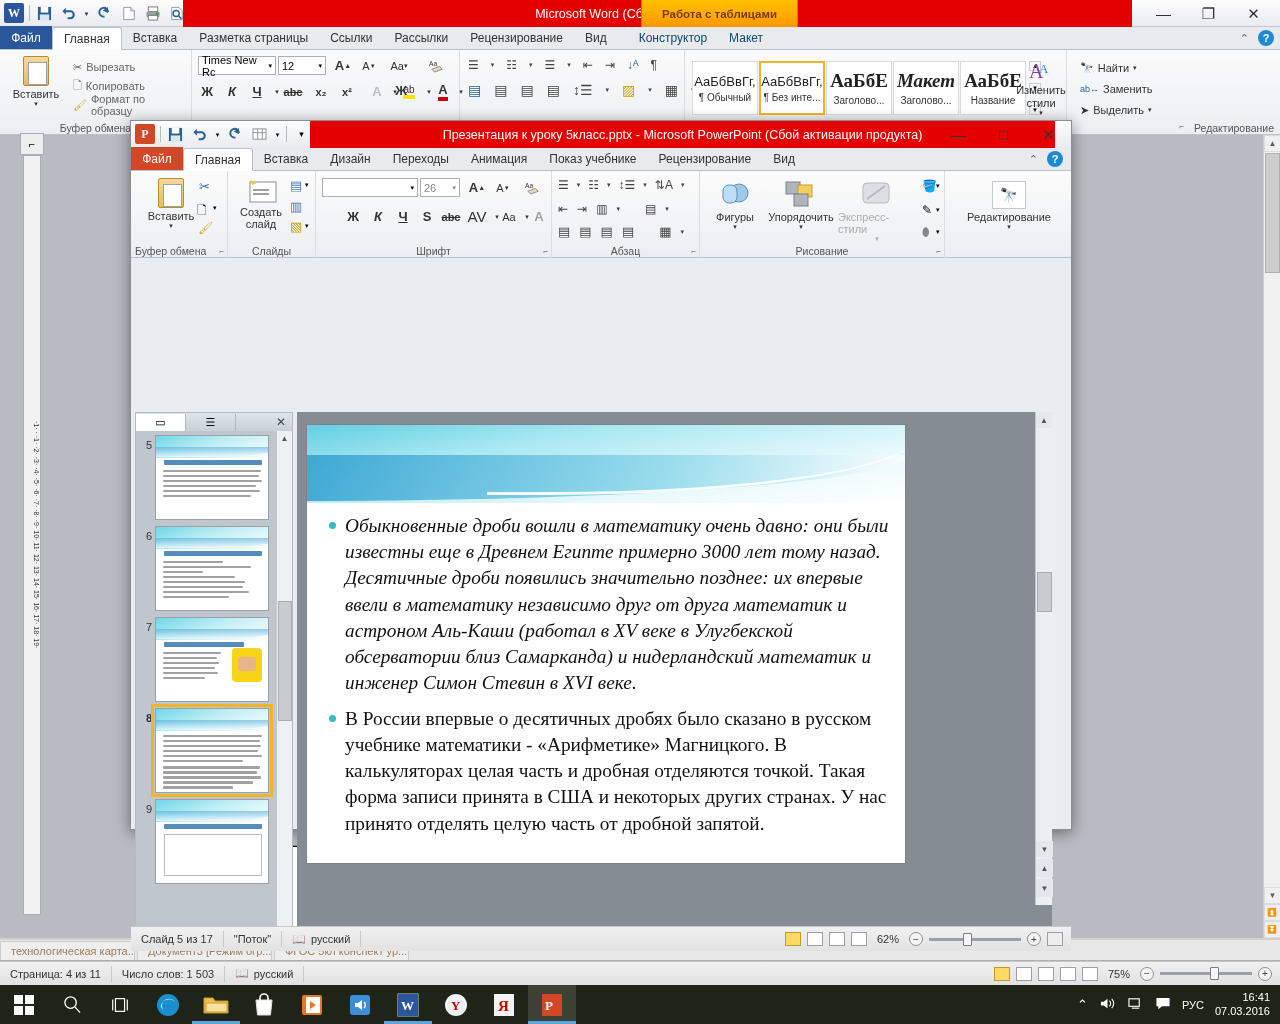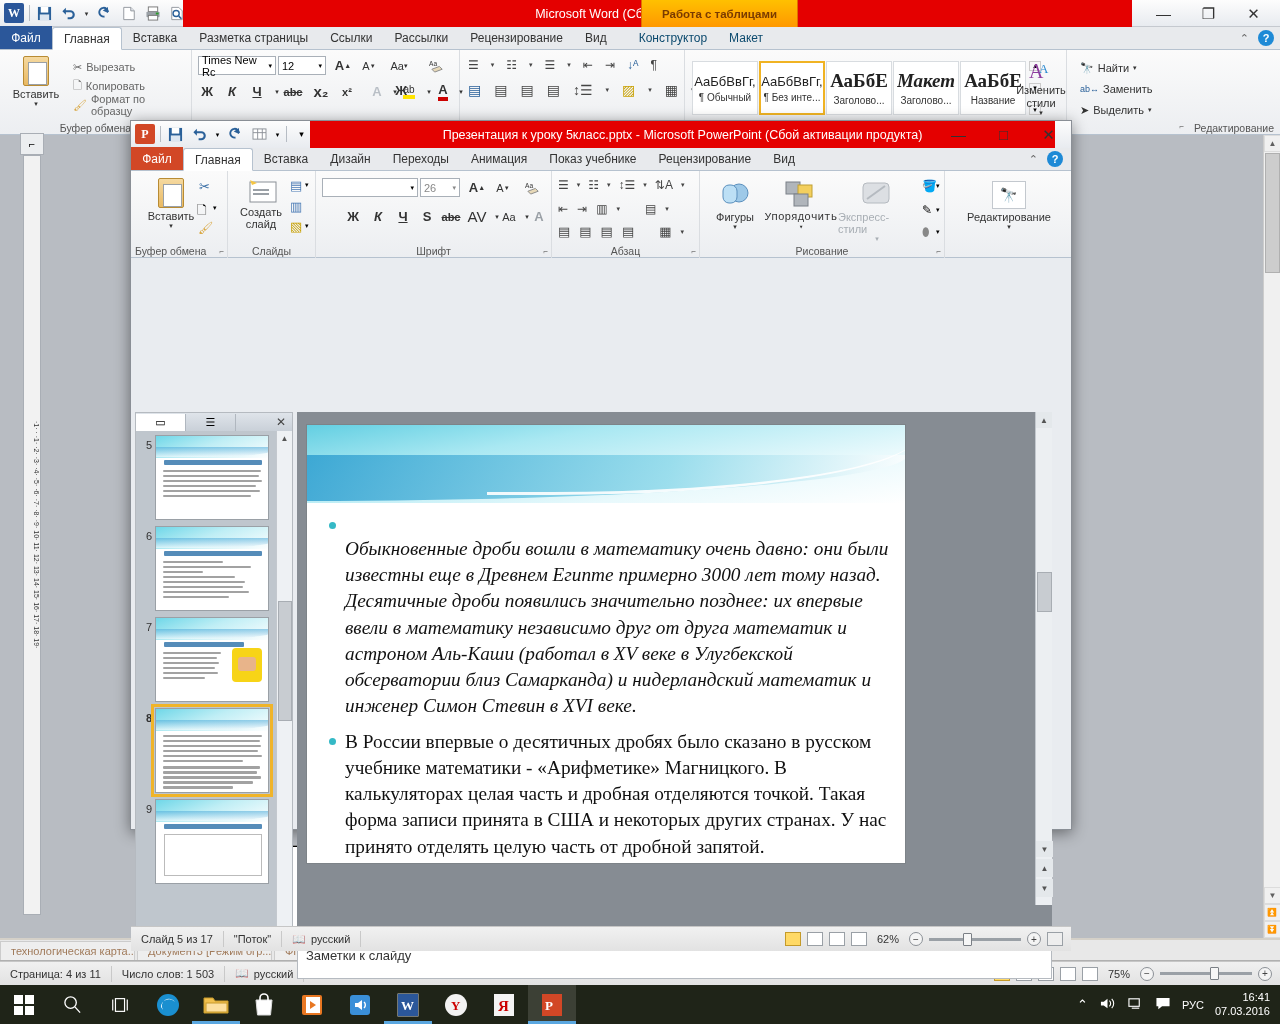--- a/index.html
+++ b/index.html
@@ -197,21 +197,21 @@
                background:linear-gradient(170deg,#63cfe2 0%,#a9e8f2 30%,#e8f9fc 70%,#ffffff 100%); }
   .slide-wave .curve1{position:absolute;left:0;top:30px;width:600px;height:46px;
                background:linear-gradient(100deg,#2f9fd0,#8fd9ea 60%,#ffffff);
                border-radius:0 0 100% 0; opacity:.85;}
   .slide-wave .curve2{position:absolute;left:180px;top:0px;width:430px;height:70px;
                border-bottom:3px solid #ffffff; border-radius:0 0 85% 0; opacity:.9;}
   .slide-body{ position:absolute;left:22px;top:88px;width:560px; }
   .bullet-li{ display:flex; gap:9px; margin-bottom:9px; }
   .bdot{ width:7px;height:7px;border-radius:50%;background:#35b9c6;flex:0 0 auto;margin-top:9px; }
   .btext{ font-family:"Liberation Serif", serif; font-size:19.3px; line-height:1.36; color:#111; }
-  .btext.it{ font-style:italic;margin-top:23px; }
+  .btext.it{ font-style:italic; }
   .p-slide-vscroll{ position:absolute;right:0;top:0;width:17px;height:493px;background:#eceff2;
                     border-left:1px solid #c3c8ce; }
   .p-slide-thumbv{ position:absolute;left:1px;top:160px;width:15px;height:40px;background:#c8ccd1;
                    border:1px solid #a8adb3; }
   .p-notes{ position:absolute;left:166px;top:683px;width:755px;height:38px;background:#fff;
             border:1px solid #b5bac0; font-size:13px; color:#333; padding:6px 8px; }
   .p-statusbar{ position:absolute;left:0;top:805px;width:940px;height:25px;
                 background:linear-gradient(#f1f1f1,#e2e2e2);border-top:1px solid #c6c6c6;
                 display:flex;align-items:center;font-size:11px;color:#333; }
 
@@ -365,21 +365,21 @@
           <i><b>К</b></i>
         </div>
       <div class="fbtn" style="position:absolute;left:54px;top:31px;">
           <b style="text-decoration:underline;">Ч</b>
         </div>
       <div class="fbtn" style="position:absolute;left:74px;top:31px;font-size:7px;">▾</div>
       <div class="fbtn" style="position:absolute;left:90px;top:31px;">
           <b style="text-decoration:line-through;font-size:11px;">abc</b>
         </div>
       <div class="fbtn" style="position:absolute;left:118px;top:31px;">
-          <b style="font-size:15px;">x₂</b>
+          <b style="font-size:11px;">x₂</b>
         </div>
       <div class="fbtn" style="position:absolute;left:144px;top:31px;">
           <b style="font-size:11px;">x²</b>
         </div>
       <div class="fbtn" style="position:absolute;left:174px;top:31px;color:#b9bfc6;">
           <b>A</b>
         </div>
       <div class="fbtn" style="position:absolute;left:192px;top:31px;font-size:7px;">▾</div>
       <div class="fbtn" style="position:absolute;left:206px;top:31px;">
         <span style="font-size:10px;border-bottom:4px solid #ffe400;">ab</span>
@@ -722,21 +722,21 @@
 
     <div class="pgroup" style="left:569px;width:245px;">
       <div class="btn-big" style="position:absolute;left:8px;top:8px;width:54px;">
         <svg width="36" height="32" viewBox="0 0 36 32">
             <ellipse cx="22" cy="14" rx="9" ry="9" fill="#9ec9e8" stroke="#5a8fbd"></ellipse>
             <rect x="6" y="6" width="14" height="18" rx="6" fill="#bcdff5" stroke="#5a8fbd"></rect>
           </svg>
         <span>Фигуры</span>
         <span style="font-size:7px;">▾</span>
       </div>
-      <div class="btn-big" style="position:absolute;left:66px;top:8px;width:70px;font-family:Liberation Mono, monospace;">
+      <div class="btn-big" style="position:absolute;left:66px;top:8px;width:70px;">
         <svg width="34" height="32" viewBox="0 0 34 32">
             <rect x="2" y="3" width="14" height="12" fill="#b0b5bb" stroke="#7b8088"></rect>
             <rect x="14" y="6" width="14" height="12" fill="#f3cf5e" stroke="#c0a035"></rect>
             <rect x="10" y="15" width="14" height="12" fill="#b0b5bb" stroke="#7b8088"></rect>
           </svg>
         <span>Упорядочить</span>
         <span style="font-size:7px;">▾</span>
       </div>
       <div class="btn-big" style="position:absolute;left:138px;top:8px;width:78px;color:#a8aeb4;">
         <svg width="36" height="32" viewBox="0 0 36 32">
@@ -884,23 +884,20 @@
       </div>
       <div class="p-slide-vscroll">
         <div style="height:16px;display:flex;align-items:center;justify-content:center;font-size:8px;color:#555;background:#e4e8eb;">▲</div>
         <div class="p-slide-thumbv"></div>
         <div style="position:absolute;bottom:48px;width:17px;height:16px;display:flex;align-items:center;justify-content:center;font-size:8px;color:#555;background:#e4e8eb;">▼</div>
         <div style="position:absolute;bottom:28px;width:17px;height:18px;display:flex;align-items:center;justify-content:center;font-size:8px;color:#555;background:#e4e8eb;">▲</div>
         <div style="position:absolute;bottom:8px;width:17px;height:18px;display:flex;align-items:center;justify-content:center;font-size:8px;color:#555;background:#e4e8eb;">▼</div>
       </div>
     </div>
 
-    <div class="p-notes">
-      <span>Заметки к слайду</span>
-    </div>
   </div>
 
   <div class="p-statusbar">
     <div class="w-st-item">Слайд 5 из 17</div>
     <div class="w-st-item">"Поток"</div>
     <div class="w-st-item">
       <span>📖</span>
       <span>русский</span>
     </div>
     <div class="w-zoomarea">

